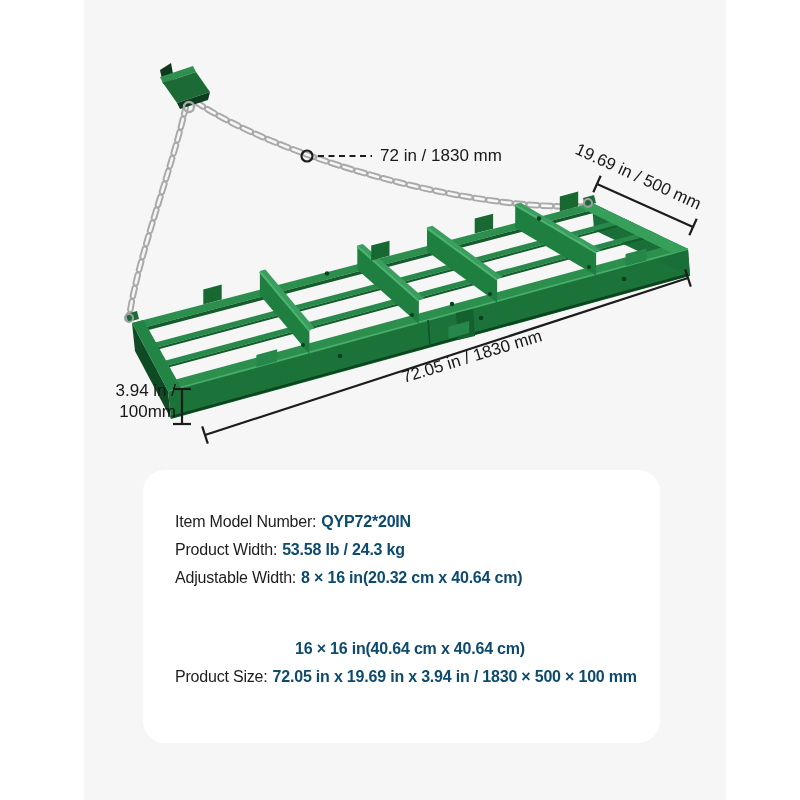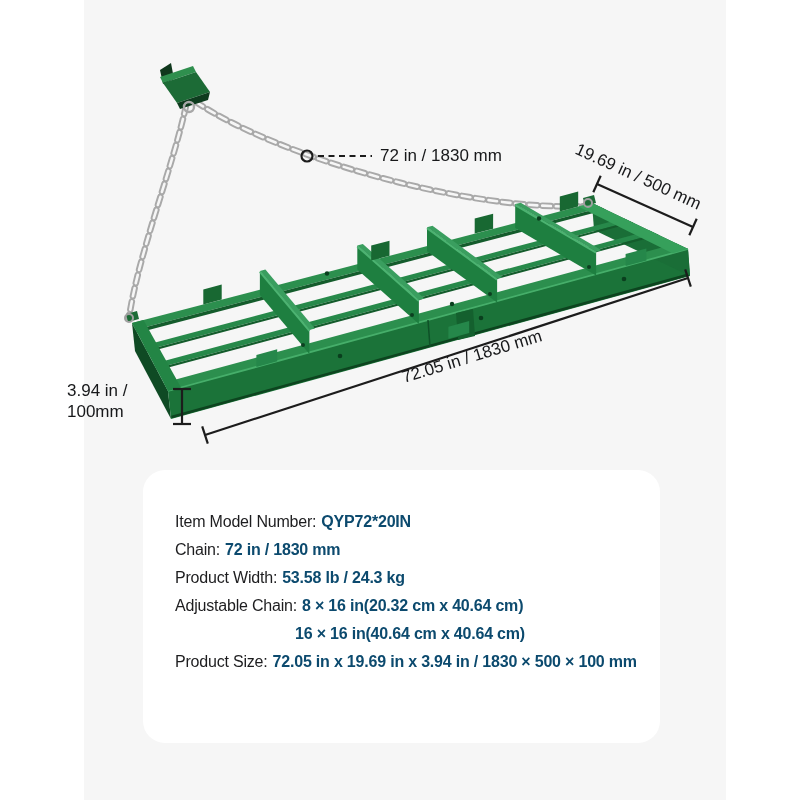--- a/index.html
+++ b/index.html
@@ -4,30 +4,30 @@
 <style>
   html,body{margin:0;padding:0;background:#ffffff;}
   .stage{position:relative;width:800px;height:800px;overflow:hidden;
          font-family:"Liberation Sans","DejaVu Sans",sans-serif;}
   .band{position:absolute;left:84px;top:0;width:642px;height:800px;background:#f6f6f6;}
   .art{position:absolute;left:0;top:0;width:800px;height:800px;}
   .anno{position:absolute;color:#17181a;font-size:17px;line-height:20px;white-space:nowrap;}
   .anno-chain{left:380px;top:146px;}
   .anno-width{left:563px;top:167px;width:150px;text-align:center;transform:rotate(24.5deg);}
   .anno-length{left:391px;top:347px;width:162px;text-align:center;transform:rotate(-17deg);}
-  .anno-height{left:67px;top:380px;width:96px;text-align:left;line-height:21px;white-space:normal;}
+  .anno-height{left:80px;top:380px;width:96px;text-align:right;line-height:21px;white-space:normal;}
   .anno-height span{display:block;}
   .panel{position:absolute;left:143px;top:470px;width:517px;height:273px;
          background:#ffffff;border-radius:22px;box-sizing:border-box;
          padding:38px 0 0 32px;}
   .spec-row{height:28px;line-height:28px;font-size:16px;letter-spacing:-0.2px;
             color:#1d1d1f;white-space:nowrap;}
   .spec-row .lbl{color:#1d1d1f;font-weight:400;text-align:center;}
   .spec-row .val{color:#0c4a6e;font-weight:700;margin-left:5px;}
-  .spec-row.cont{margin-left:120px;}
+  .spec-row.cont{margin-left:120px;margin-top:43px;}
   .spec-row.cont .val{margin-left:0;}
 </style>
 </head>
 <body>
 
 <div class="stage">
   <div class="band"></div>
 
   <svg class="art" viewBox="0 0 800 800">
 
@@ -145,27 +145,24 @@
   <div class="anno anno-height">
     <span>3.94 in /</span>
     <span>100mm</span>
   </div>
 
   <div class="panel">
     <div class="spec-row">
       <span class="lbl">Item Model Number:</span><span class="val">QYP72*20IN</span>
     </div>
     <div class="spec-row">
-      <span class="lbl">Chain:</span><span class="val">72 in / 1830 mm</span>
-    </div>
-    <div class="spec-row">
       <span class="lbl">Product Width:</span><span class="val">53.58 lb / 24.3 kg</span>
     </div>
     <div class="spec-row">
-      <span class="lbl">Adjustable Chain:</span><span class="val">8 × 16 in(20.32 cm x 40.64 cm)</span>
+      <span class="lbl">Adjustable Width:</span><span class="val">8 × 16 in(20.32 cm x 40.64 cm)</span>
     </div>
     <div class="spec-row cont">
       <span class="val">16 × 16 in(40.64 cm x 40.64 cm)</span>
     </div>
     <div class="spec-row">
       <span class="lbl">Product Size:</span><span class="val">72.05 in x 19.69 in x 3.94 in / 1830 × 500 × 100 mm</span>
     </div>
   </div>
 </div>
 

